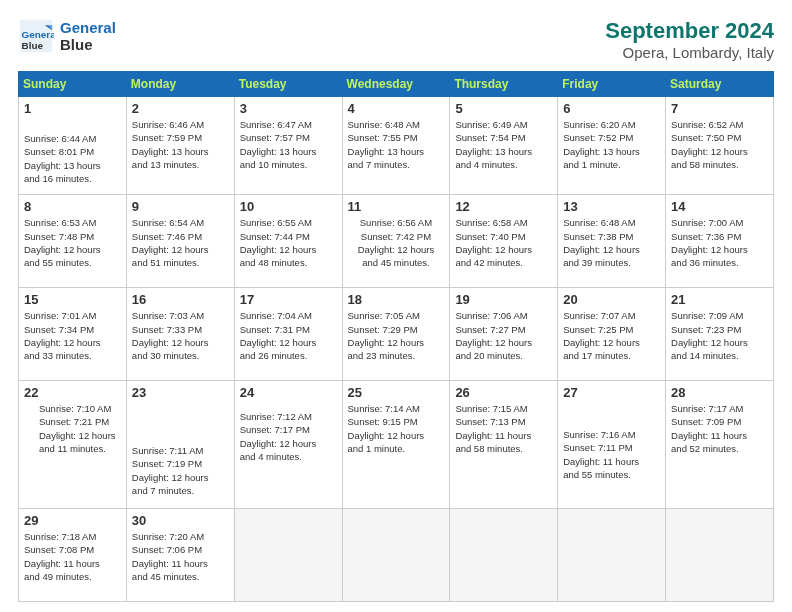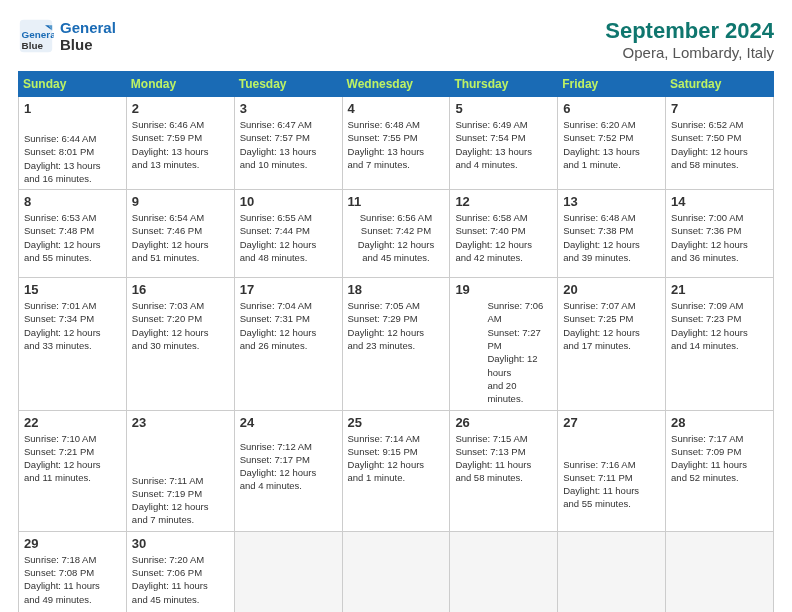--- a/index.html
+++ b/index.html
@@ -230,41 +230,41 @@
           <td>
             <span class="day-num">15</span>
             <div class="day-detail" style="white-space: pre-line;">Sunrise: 7:01 AM
 Sunset: 7:34 PM
 Daylight: 12 hours
 and 33 minutes.</div>
           </td>
           <td>
             <span class="day-num">16</span>
             <div class="day-detail" style="white-space: pre-line;">Sunrise: 7:03 AM
-Sunset: 7:20 PM
+Sunset: 7:33 PM
 Daylight: 12 hours
 and 30 minutes.</div>
           </td>
           <td>
             <span class="day-num">17</span>
             <div class="day-detail" style="white-space: pre-line;">Sunrise: 7:04 AM
 Sunset: 7:31 PM
 Daylight: 12 hours
 and 26 minutes.</div>
           </td>
           <td>
             <span class="day-num">18</span>
             <div class="day-detail" style="white-space: pre-line;">Sunrise: 7:05 AM
 Sunset: 7:29 PM
 Daylight: 12 hours
 and 23 minutes.</div>
           </td>
           <td>
             <span class="day-num">19</span>
-            <div class="day-detail" style="white-space: pre-line; margin-left: 32px;">Sunrise: 7:06 AM
+            <div class="day-detail" style="white-space: pre-line;">Sunrise: 7:06 AM
 Sunset: 7:27 PM
 Daylight: 12 hours
 and 20 minutes.</div>
           </td>
           <td>
             <span class="day-num">20</span>
             <div class="day-detail" style="white-space: pre-line;">Sunrise: 7:07 AM
 Sunset: 7:25 PM
 Daylight: 12 hours
 and 17 minutes.</div>
@@ -273,21 +273,21 @@
             <span class="day-num">21</span>
             <div class="day-detail" style="white-space: pre-line;">Sunrise: 7:09 AM
 Sunset: 7:23 PM
 Daylight: 12 hours
 and 14 minutes.</div>
           </td>
         </tr>
         <tr class="alt-row">
           <td>
             <span class="day-num">22</span>
-            <div class="day-detail" style="white-space: pre-line;">Sunrise: 7:10 AM
+            <div class="day-detail" style="white-space: pre-line; margin-left: 15px;">Sunrise: 7:10 AM
 Sunset: 7:21 PM
 Daylight: 12 hours
 and 11 minutes.</div>
           </td>
           <td>
             <span class="day-num">23</span>
             <div class="day-detail" style="white-space: pre-line; margin-top: 44px;">Sunrise: 7:11 AM
 Sunset: 7:19 PM
 Daylight: 12 hours
 and 7 minutes.</div>

